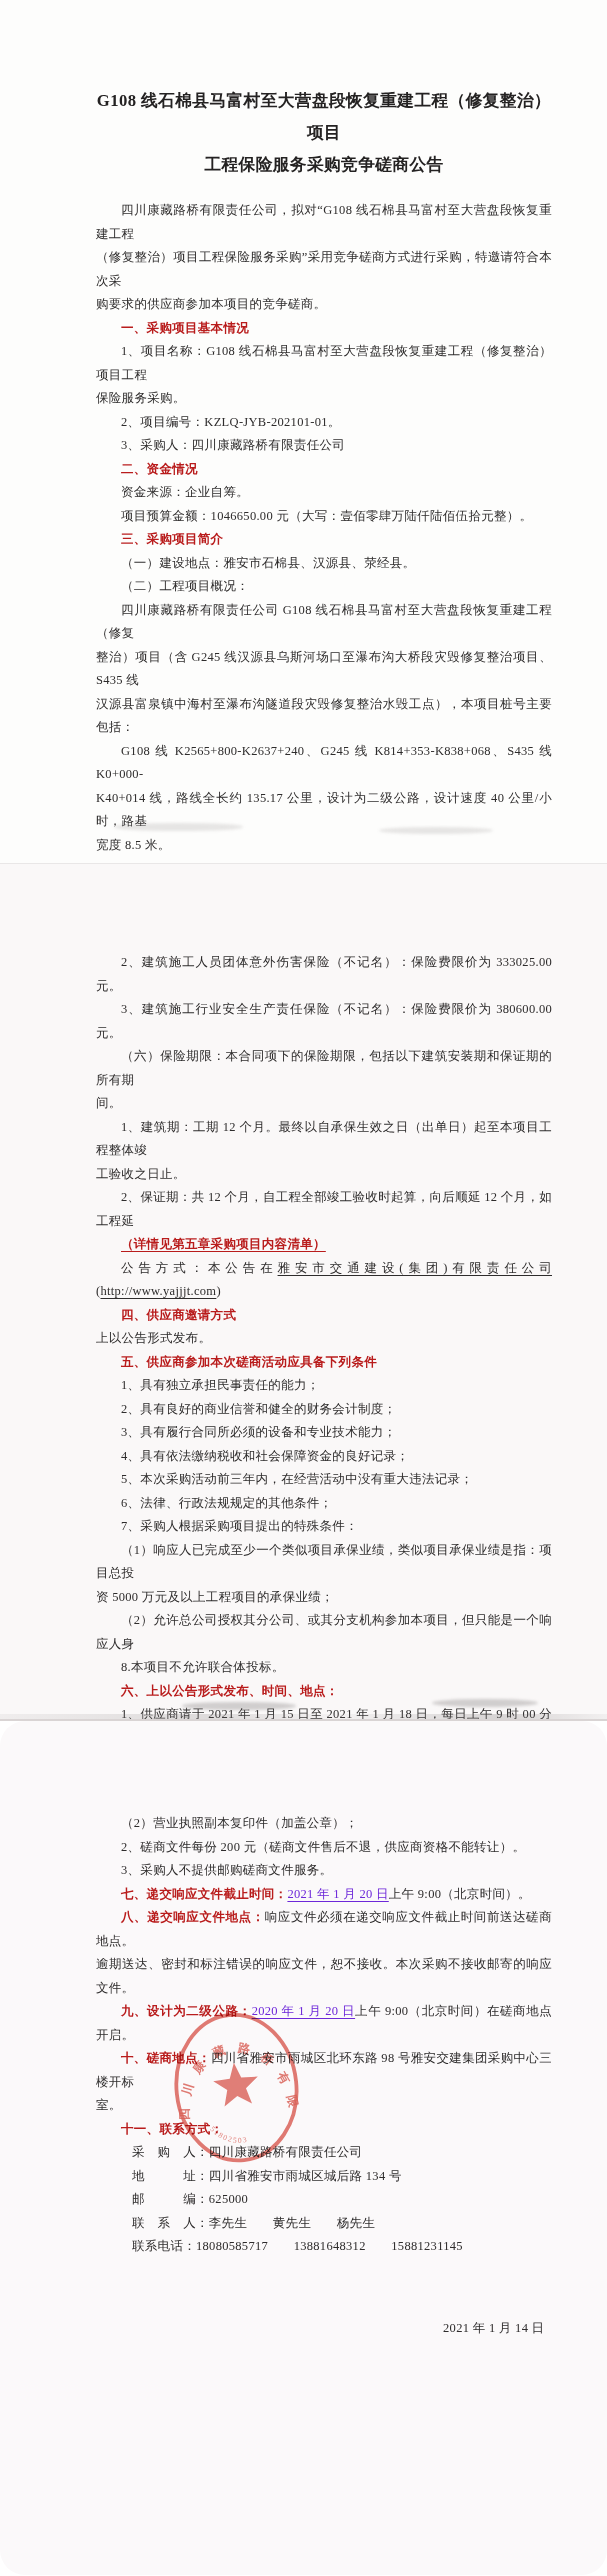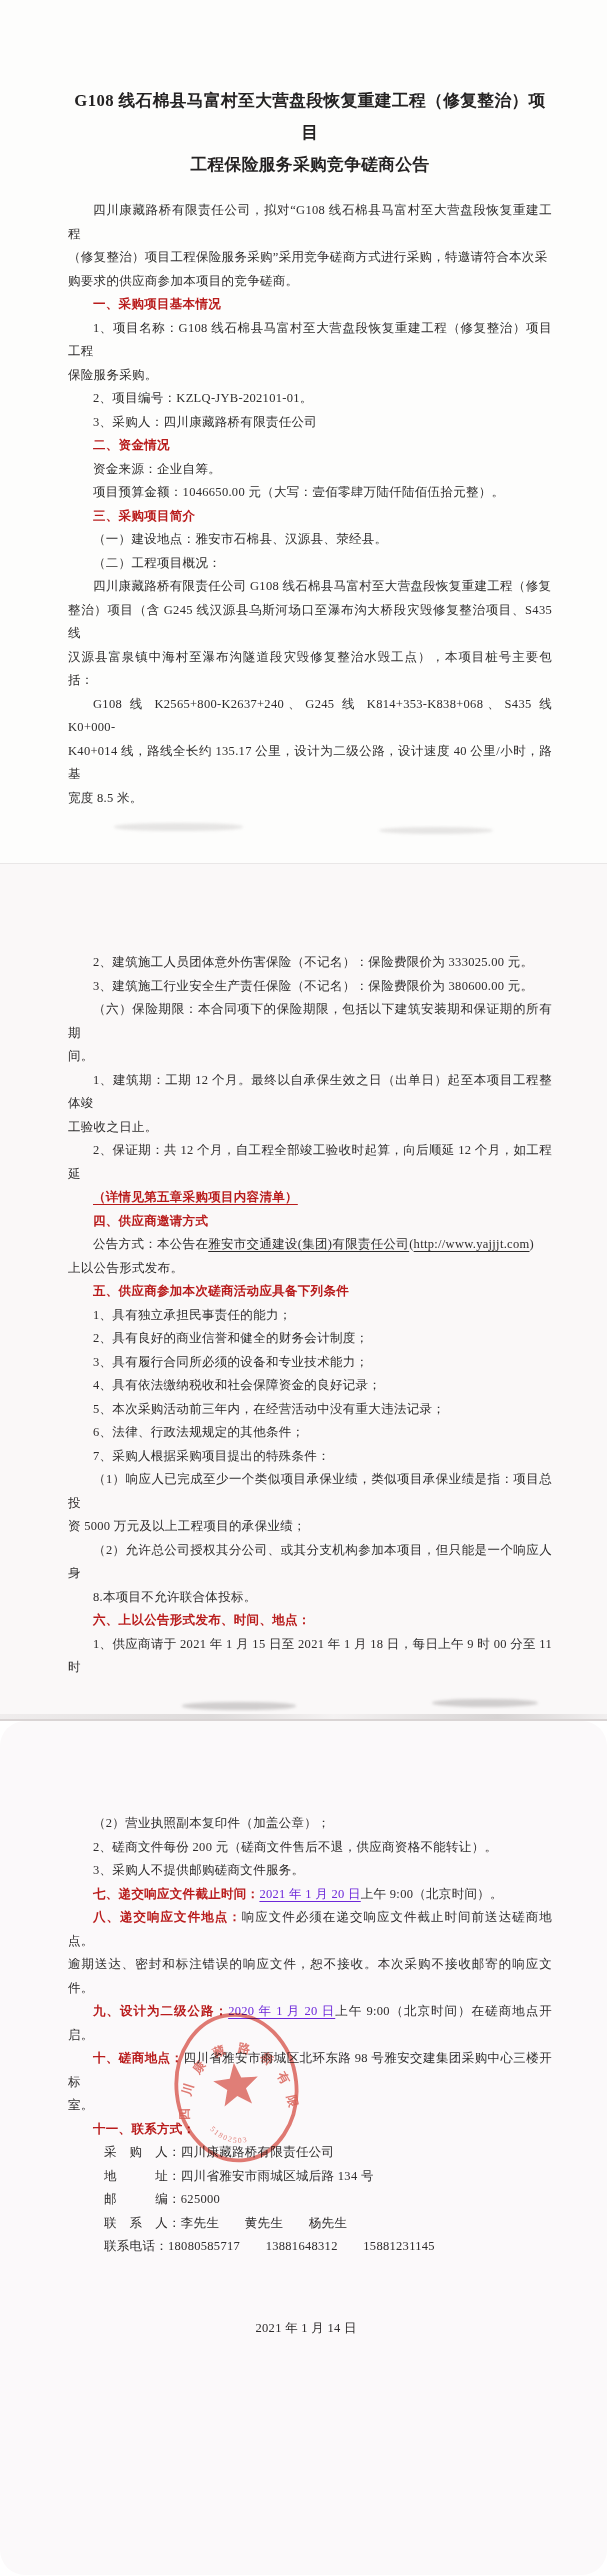--- a/index.html
+++ b/index.html
@@ -2,30 +2,30 @@
 <html style="font-size:12px"><head>
 <meta charset="utf-8">
 <style>
   html,body{margin:0;padding:0;background:#ffffff;}
   #doc{width:607px;height:2576px;position:relative;overflow:hidden;
        font-family:"Liberation Serif","DejaVu Serif",serif;color:#2e2c2c;}
   .page{position:relative;width:607px;overflow:hidden;}
   .page-1{height:863px;background:#fdfdfc;border-bottom:1.5px solid #e9e7e7;}
   .page-2{height:855px;background:#faf8f8;border-bottom:2.3px solid #d9d4d4;}
   .page-3{height:854px;background:#fbf9fa;border-radius:25px;}
-  .content{padding-left:68px;padding-right:55px;}
+  .content{padding-left:96px;padding-right:55px;}
   .page-1 .content{padding-top:85px;}
   .page-2 .content{padding-top:87px;}
   .page-3 .content{padding-top:91px;}
   .line{font-size:12.5px;line-height:23.5px;text-align:justify;letter-spacing:0.3px;}
   .line.title{font-size:16.7px;font-weight:700;line-height:32px;text-align:center;
               letter-spacing:0.4px;color:#242222;}
   .line.indent{text-indent:25px;}
   .line.contact{text-indent:36px;}
-  .line.date-line{text-align:center;padding-right:7.6px;}
+  .line.date-line{text-align:right;padding-right:7.6px;}
   span.b{font-weight:700;color:#b91c1c;}
   span.u{text-decoration:underline;text-underline-offset:3px;}
   span.r{color:#6d28d9;}
   
   .smudge{position:absolute;border-radius:50%;filter:blur(1.5px);pointer-events:none;}
   .sm-a{background:rgba(110,105,105,.16);}
   .sm-b{background:rgba(90,85,85,.26);}
   .seam-strip{position:absolute;left:0;bottom:0;width:100%;height:4.6px;
       background:linear-gradient(90deg,rgba(150,144,144,.10),rgba(120,114,114,.22) 35%,
       rgba(180,175,175,.08) 55%,rgba(110,104,104,.25) 82%,rgba(170,165,165,.10));}
@@ -70,22 +70,22 @@
   <div class="page page-2">
     <div class="content">
         <div class="line indent"><span>2、建筑施工人员团体意外伤害保险（不记名）：保险费限价为 333025.00 元。</span></div>
         <div class="line indent"><span>3、建筑施工行业安全生产责任保险（不记名）：保险费限价为 380600.00 元。</span></div>
         <div class="line indent"><span>（六）保险期限：本合同项下的保险期限，包括以下建筑安装期和保证期的所有期</span></div>
         <div class="line"><span>间。</span></div>
         <div class="line indent"><span>1、建筑期：工期 12 个月。最终以自承保生效之日（出单日）起至本项目工程整体竣</span></div>
         <div class="line"><span>工验收之日止。</span></div>
         <div class="line indent"><span>2、保证期：共 12 个月，自工程全部竣工验收时起算，向后顺延 12 个月，如工程延</span></div>
         <div class="line indent"><span class="b u">（详情见第五章采购项目内容清单）</span></div>
+        <div class="line indent"><span>公告方式：本公告在</span><span class="u">雅安市交通建设(集团)有限责任公司</span><span>(</span><span class="u">http://www.yajjjt.com</span><span>)</span></div>
         <div class="line indent"><span class="b">四、供应商邀请方式</span></div>
-        <div class="line indent"><span>公告方式：本公告在</span><span class="u">雅安市交通建设(集团)有限责任公司</span><span>(</span><span class="u">http://www.yajjjt.com</span><span>)</span></div>
         <div class="line"><span>上以公告形式发布。</span></div>
         <div class="line indent"><span class="b">五、供应商参加本次磋商活动应具备下列条件</span></div>
         <div class="line indent"><span>1、具有独立承担民事责任的能力；</span></div>
         <div class="line indent"><span>2、具有良好的商业信誉和健全的财务会计制度；</span></div>
         <div class="line indent"><span>3、具有履行合同所必须的设备和专业技术能力；</span></div>
         <div class="line indent"><span>4、具有依法缴纳税收和社会保障资金的良好记录；</span></div>
         <div class="line indent"><span>5、本次采购活动前三年内，在经营活动中没有重大违法记录；</span></div>
         <div class="line indent"><span>6、法律、行政法规规定的其他条件；</span></div>
         <div class="line indent"><span>7、采购人根据采购项目提出的特殊条件：</span></div>
         <div class="line indent"><span>（1）响应人已完成至少一个类似项目承保业绩，类似项目承保业绩是指：项目总投</span></div>

